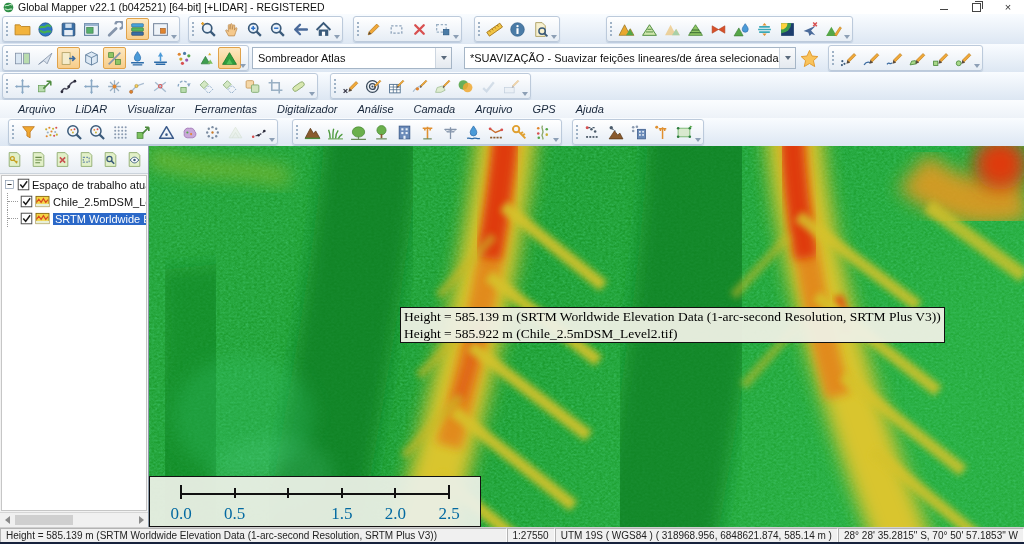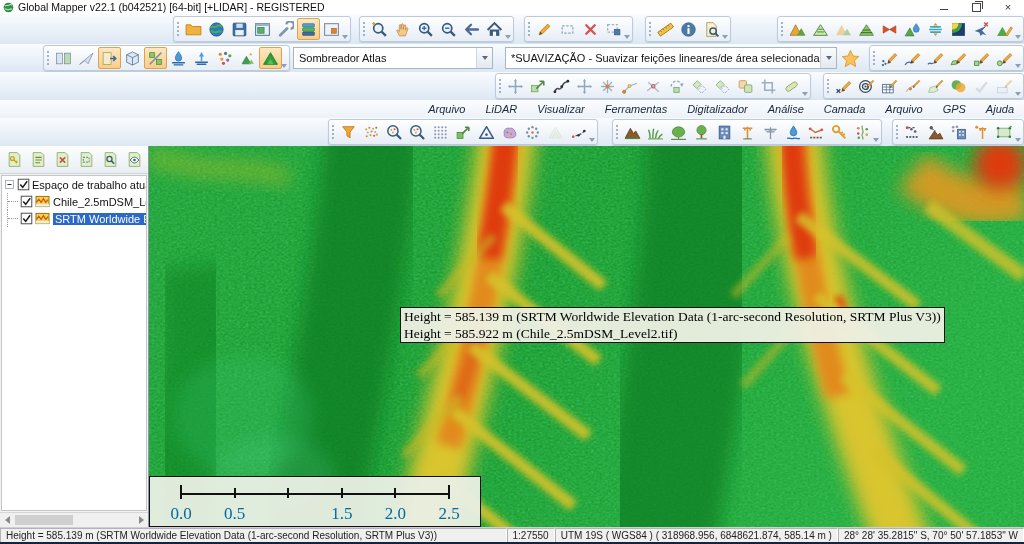--- a/index.html
+++ b/index.html
@@ -11,21 +11,21 @@
             display:flex;align-items:center;font-size:10.5px;color:#111;padding-left:3px;}
   #titlebar .appicon{width:11px;height:11px;margin-right:4px;display:inline-flex;}
   #titlebar .appicon svg{width:11px;height:11px;}
   .wincontrols{margin-left:auto;display:flex;height:14px;}
   .winbtn{width:32px;display:flex;align-items:center;justify-content:center;color:#333;font-size:11px;}
   .glyph-min{width:8px;border-bottom:1.5px solid #444;height:5px;}
   .glyph-max{width:7px;height:7px;border:1px solid #444;position:relative;background:#fff;}
   .glyph-max::after{content:'';position:absolute;left:2px;top:-3px;width:7px;height:7px;border:1px solid #444;border-left:none;border-bottom:none;}
   
   .trow{position:absolute;left:0;right:0;display:flex;align-items:center;
-        background:linear-gradient(#f9fcff,#dde7f3);border-bottom:1px solid #c7d4e4;justify-content:flex-end;}
+        background:linear-gradient(#f9fcff,#dde7f3);border-bottom:1px solid #c7d4e4;}
   #row1{top:14px;height:30px;}
   #row2{top:44px;height:28px;}
   #row3{top:72px;height:28px;}
   #menubar{top:100px;height:18px;background:linear-gradient(#fbfdff,#edf2f8);
            border-bottom:1px solid #d3dde9;display:flex;align-items:center;padding-left:8px;font-size:11px;color:#17263a;}
   #row4{top:118px;height:28px;}
   .menu-item{padding:0 10px;height:18px;display:flex;align-items:center;font-style:italic;}
   .tbgroup{display:flex;align-items:center;background:linear-gradient(#ffffff,#e6edf5);
            border:1px solid #bb c8;border:1px solid #bccadb;border-radius:3px;
            padding:1px 7px 1px 3px;position:relative;box-shadow:0 1px 1px rgba(110,135,170,.3);}

